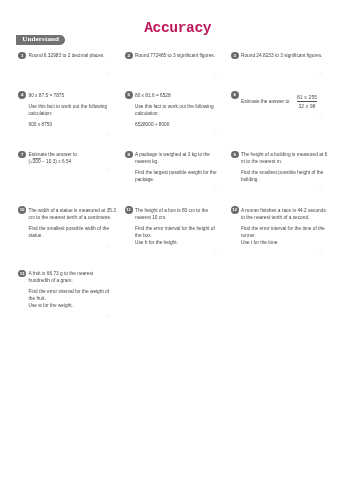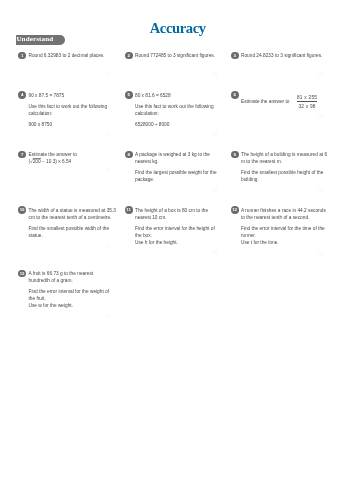--- a/index.html
+++ b/index.html
@@ -1,23 +1,23 @@
 <!DOCTYPE html>
 <html><head>
 <meta charset="utf-8">
 <style>
   html,body{margin:0;padding:0;}
   body{width:353px;height:500px;background:#ffffff;font-family:"Liberation Sans",sans-serif;overflow:hidden;}
   .page{position:relative;width:353px;height:500px;background:#fff;}
   .title{position:absolute;left:1.2px;top:21.3px;width:353px;text-align:center;
-         font-family:Liberation Serif, serif;font-size:14.6px;line-height:14.6px;font-weight:700;
-         color:#0369a1;letter-spacing:-0.38px;}
+         font-family:Liberation Mono, monospace;font-size:14.6px;line-height:14.6px;font-weight:700;
+         color:#be185d;letter-spacing:-0.38px;}
   .badge{position:absolute;left:16.4px;top:35.0px;height:9.6px;background:#727272;
          border-radius:0.5px 5px 5px 0.5px;color:#fff;font-family:"Liberation Serif",serif;
-         font-size:7.1px;line-height:9.6px;font-weight:700;text-align:left;
+         font-size:7.1px;line-height:9.6px;font-weight:700;text-align:center;
          width:48.6px;box-sizing:border-box;letter-spacing:0.1px;}
   .q{position:absolute;width:103px;}
   .num{position:absolute;left:-0.3px;top:0.3px;width:7.8px;height:7.8px;border-radius:50%;
        background:#6c6a68;color:#fff;font-size:4.4px;font-weight:700;
        display:flex;align-items:center;justify-content:center;line-height:1;padding-top:0.5px;box-sizing:border-box;}
   .qbody{margin-left:10px;font-size:4.78px;line-height:7px;color:#4a4644;padding-top:0.8px;}
   .qbody p{margin:0;white-space:nowrap;}
   .gap{height:4.2px;}
   .marks{position:absolute;font-size:4.6px;line-height:4.2px;color:#f4f4f4;white-space:nowrap;}
   .frac{display:inline-block;text-align:center;vertical-align:middle;margin-left:7.5px;letter-spacing:0.24px;position:relative;top:0.2px;}

